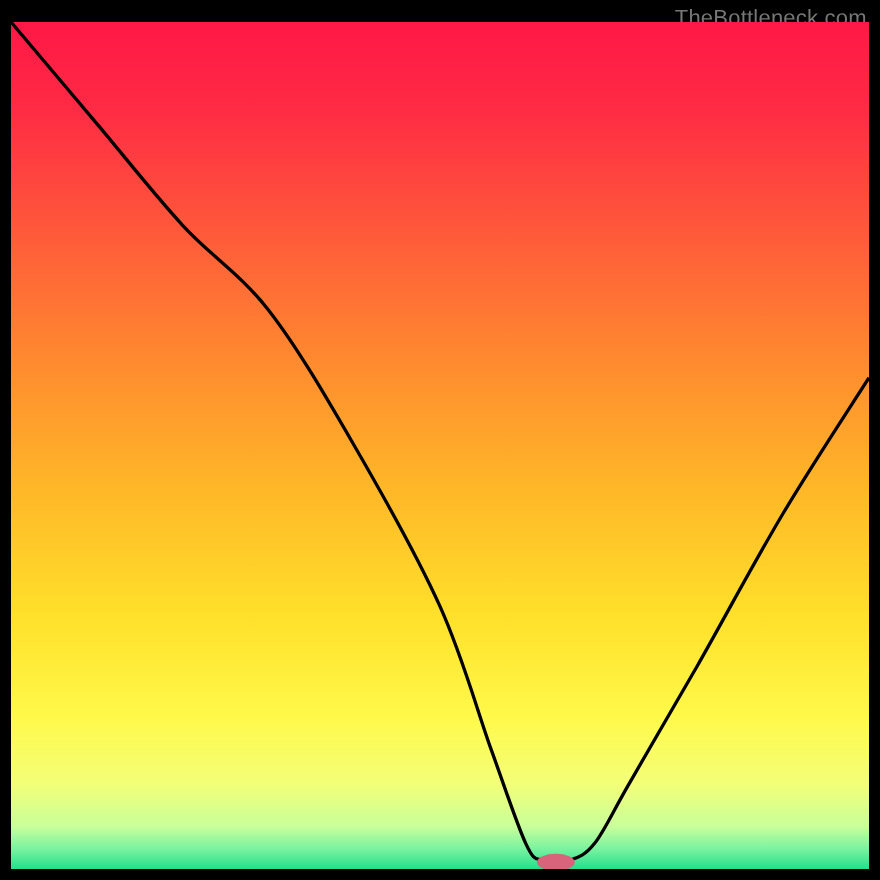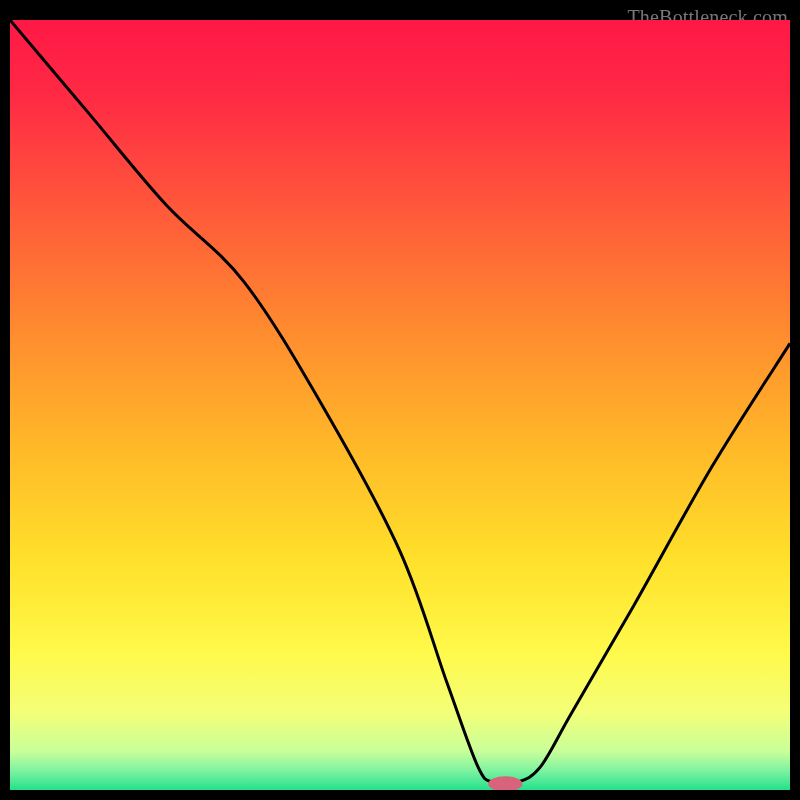--- a/index.html
+++ b/index.html
@@ -20,21 +20,20 @@
     background: #000;
   }
   .attribution {
     position: absolute;
     top: 6px;
     right: 12px;
     color: #777;
     font-size: 20px;
     font-weight: 500;
     letter-spacing: 0.2px;
-    font-family: Liberation Serif, serif;
   }
   svg {
     display: block;
   }
 </style>
 </head>
 <body>
 
 <div class="attribution">TheBottleneck.com</div>
 

